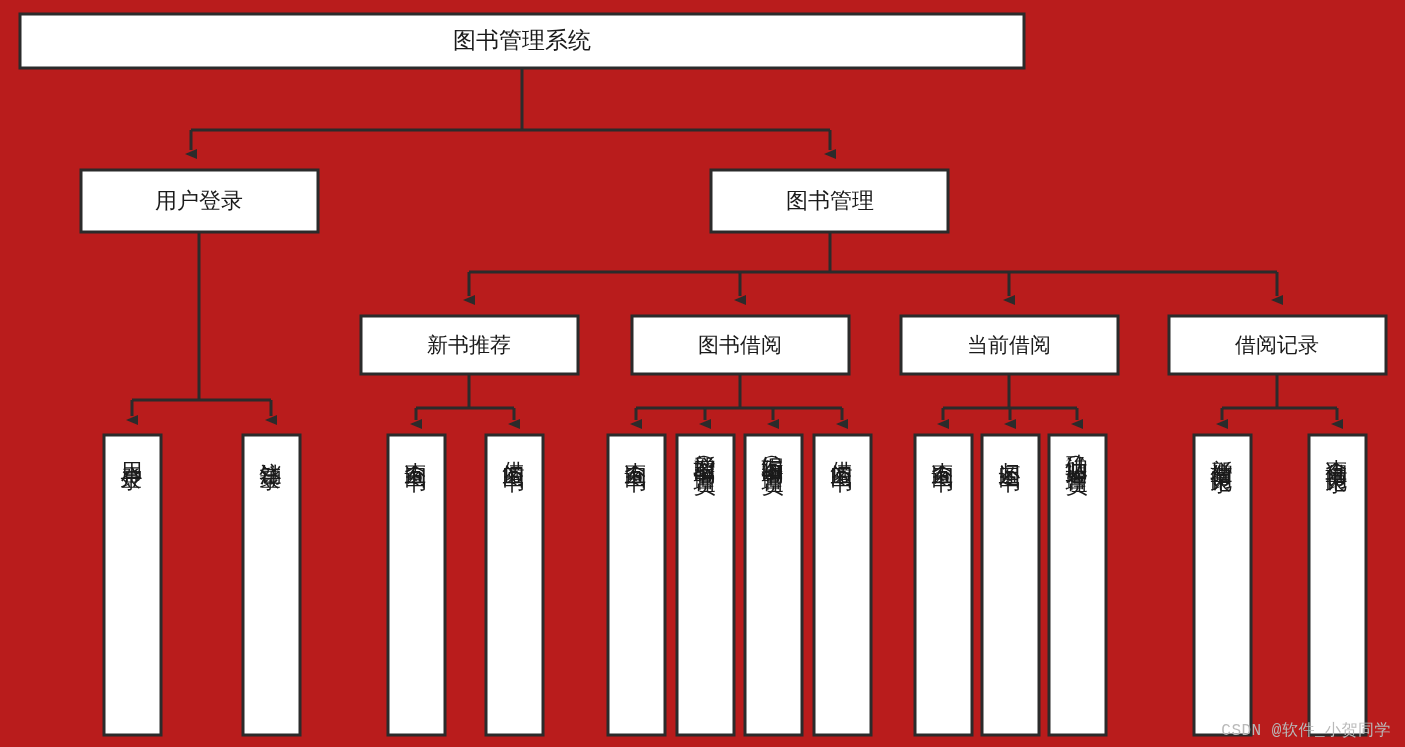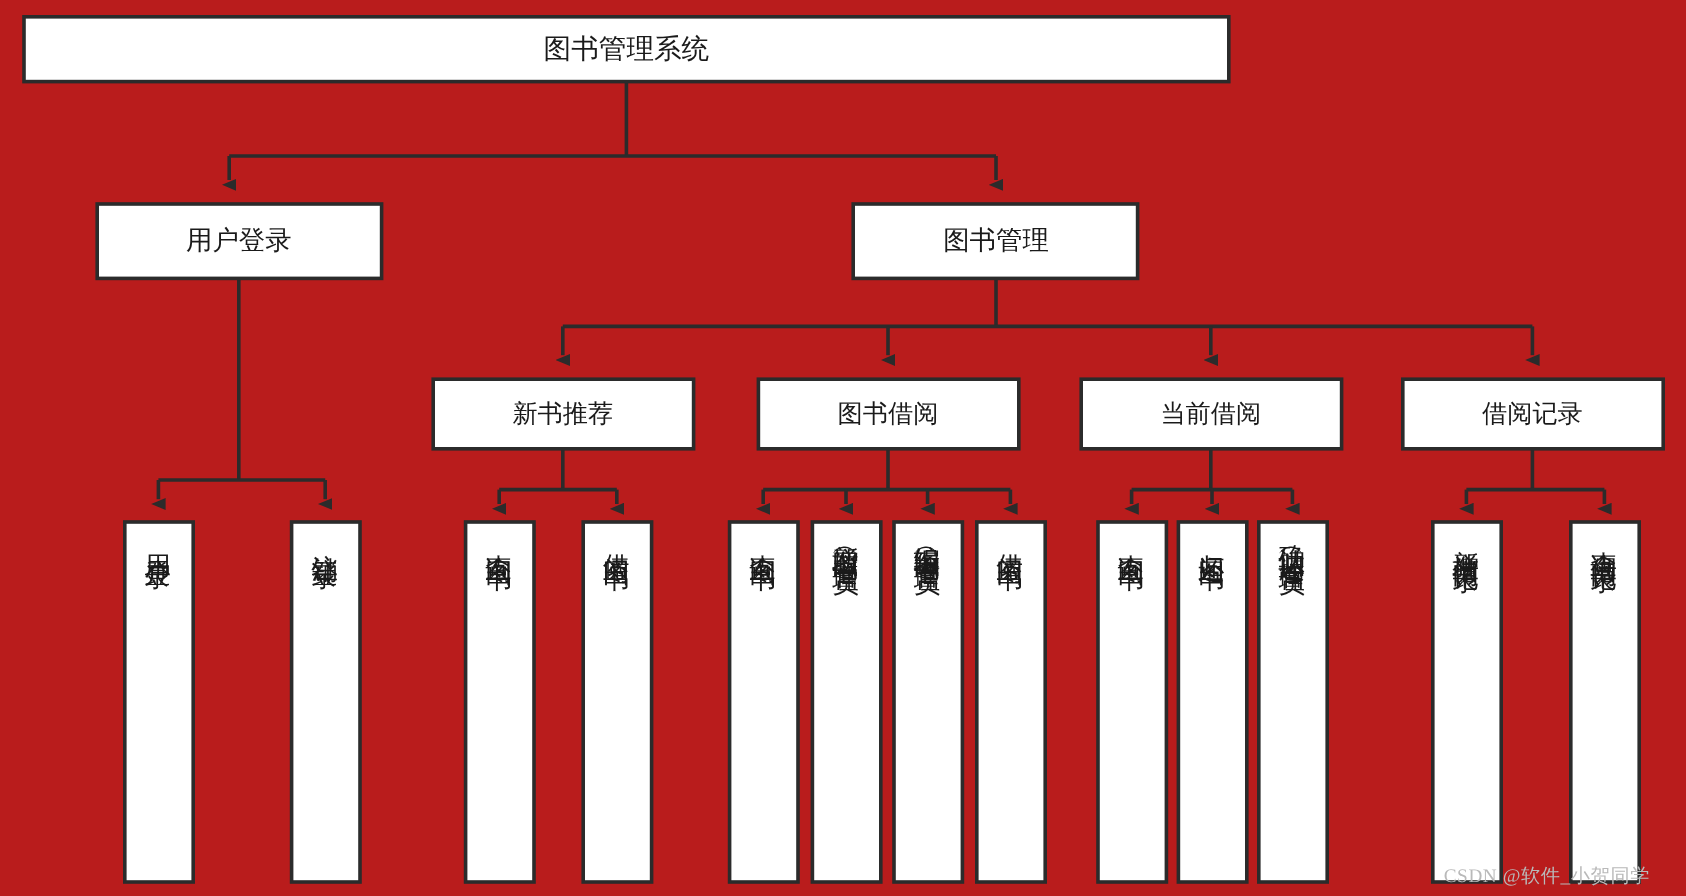--- a/index.html
+++ b/index.html
@@ -25,22 +25,22 @@
     font-family:"Liberation Sans","DejaVu Sans",sans-serif;
     fill:#1a1a1a;
     font-size:22px;
     writing-mode:vertical-rl;
     text-orientation:upright;
     text-anchor:middle;
     letter-spacing:3px;
   }
   .watermark{
     position:absolute;
-    right:30px;bottom:6px;
-    font-family:Liberation Serif, serif;
+    right:14px;bottom:6px;
+    font-family:Liberation Mono, monospace;
     font-size:16px;
     color:#b9b9b9;
     white-space:nowrap;
     letter-spacing:0.5px;
   }
 </style>
 </head>
 <body>
 
 <div id="diagram-root">

